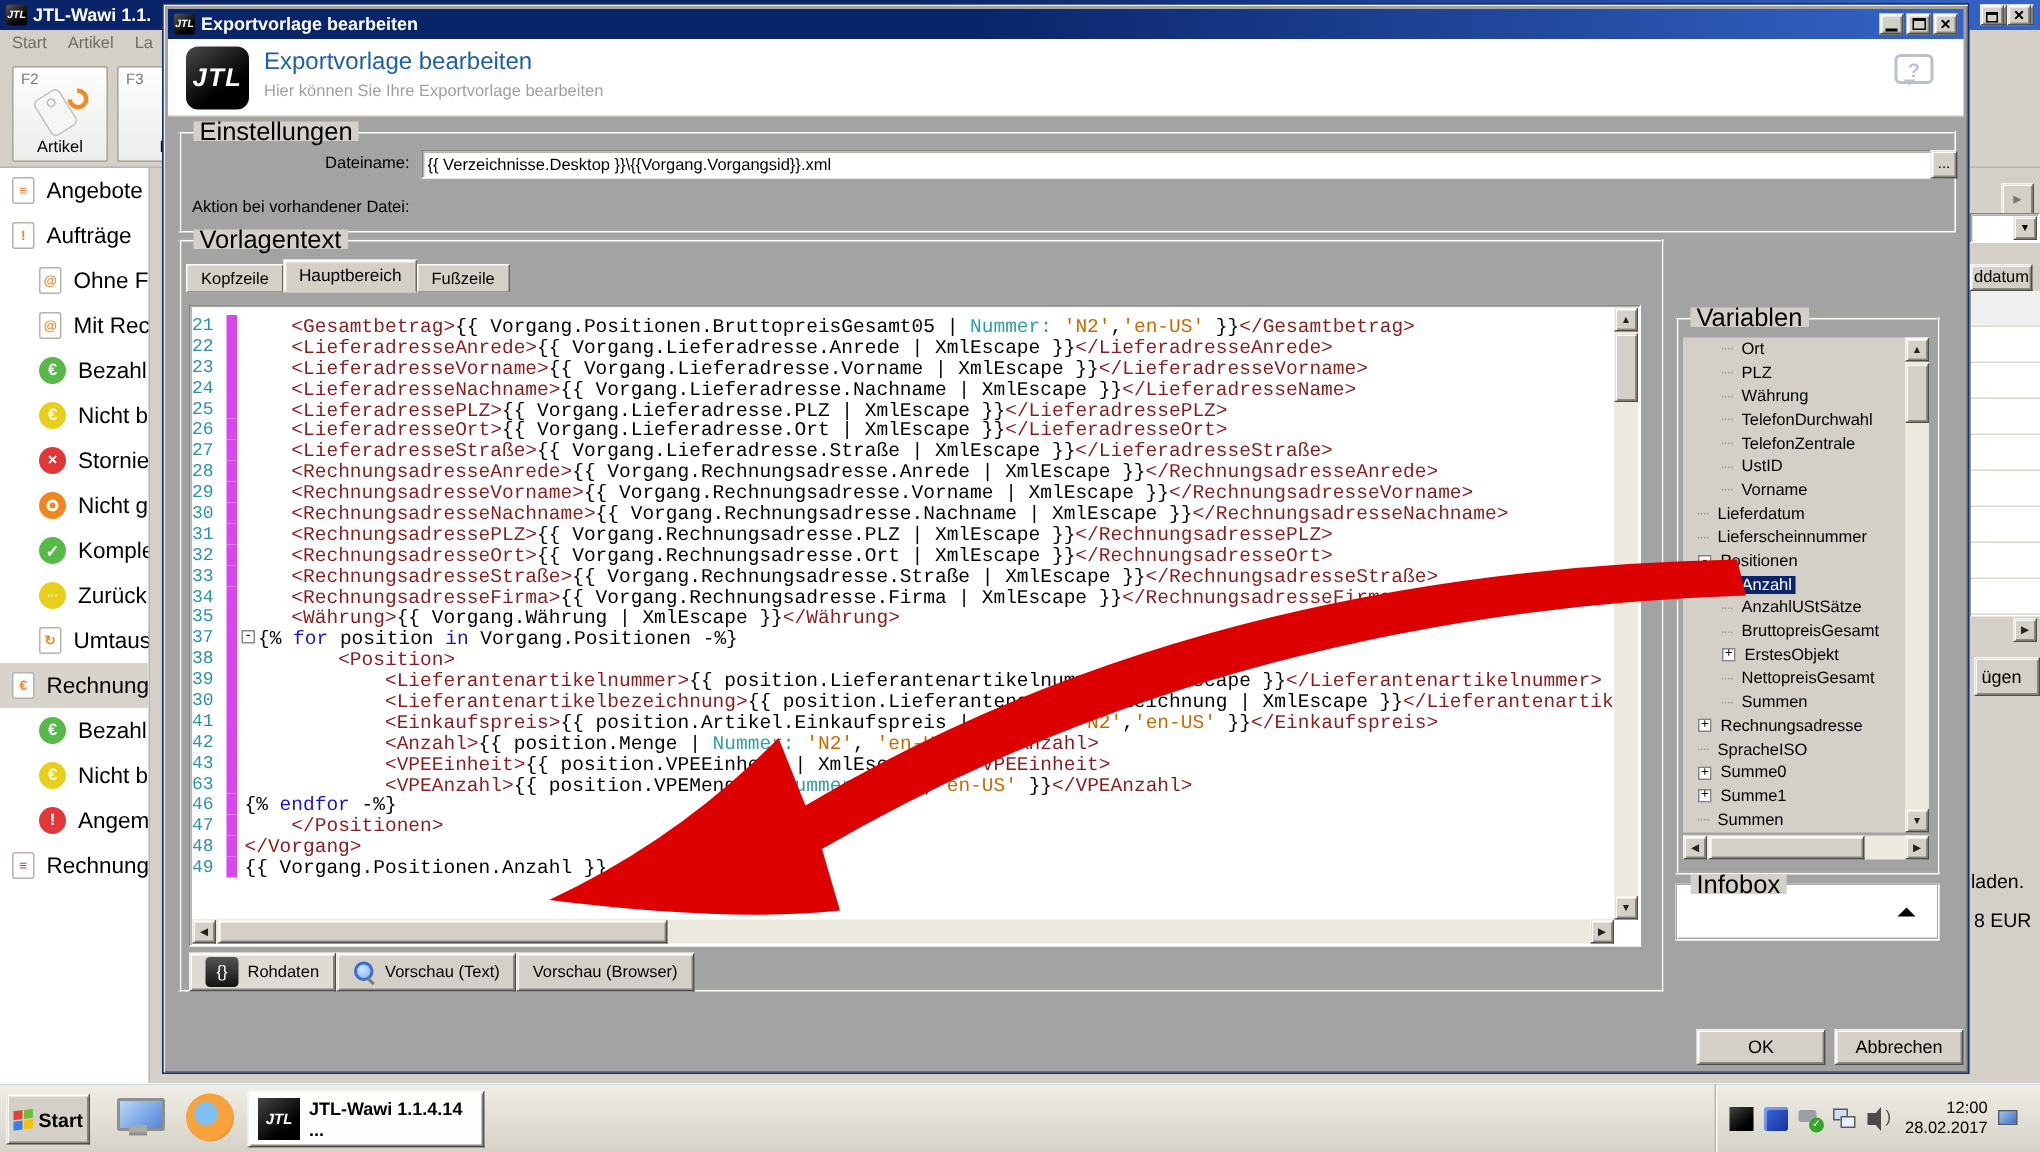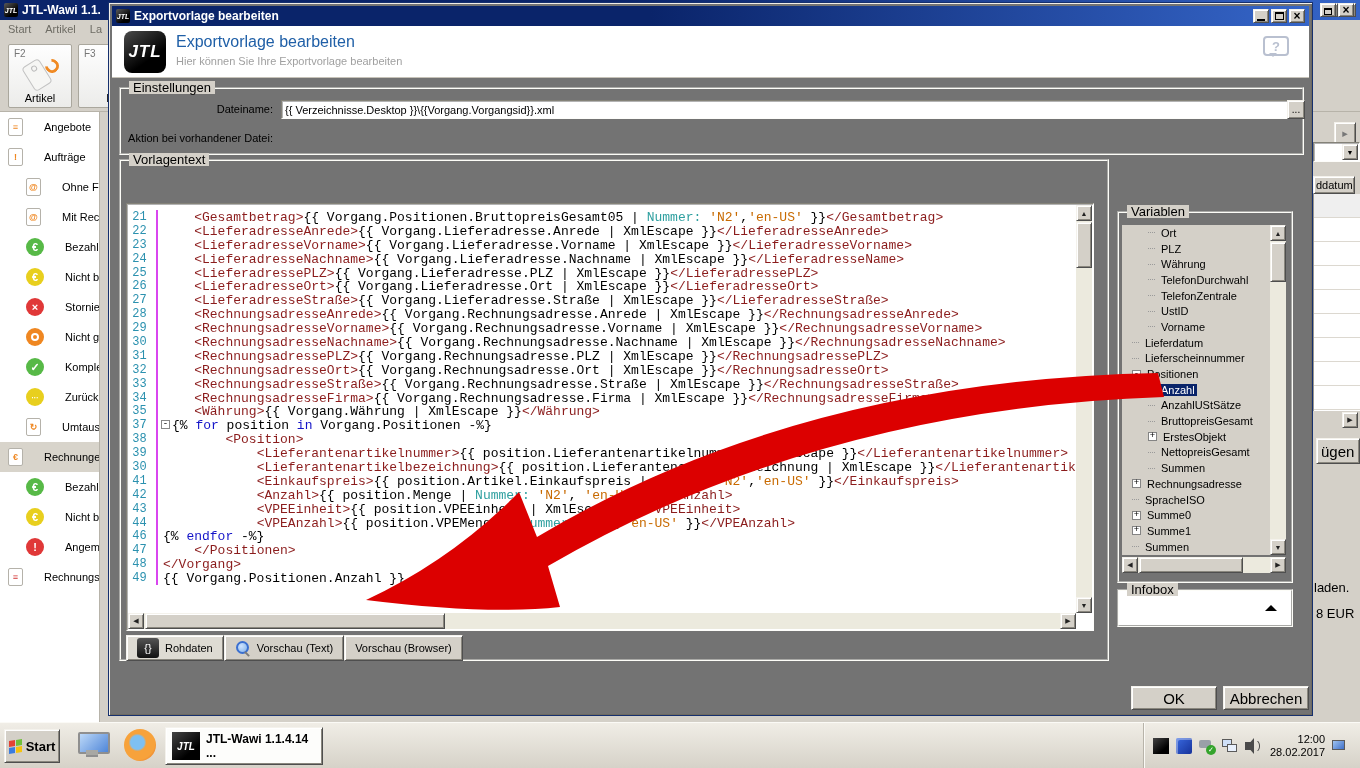--- a/index.html
+++ b/index.html
@@ -3,21 +3,21 @@
 <meta charset="utf-8">
 <style>
 *{margin:0;padding:0;box-sizing:border-box}
 html,body{width:1360px;height:768px;overflow:hidden}
 body{font-family:"Liberation Sans",sans-serif;font-size:11px;color:#000;background:#3a6ea5}
 #screen{position:relative;width:1360px;height:768px;overflow:hidden;background:#3a6ea5}
 .abs{position:absolute}
 .btn3d{background:#d4d0c8;border:1px solid;border-color:#f4f2ec #4e4e4e #4e4e4e #f4f2ec;box-shadow:inset 1px 1px 0 #fff,inset -1px -1px 0 #8a877e}
 .sunken{background:#fff;border:1px solid;border-color:#848278 #fdfdfa #fdfdfa #848278;box-shadow:inset 1px 1px 0 rgba(64,64,64,.4)}
 .groupbox{border:2px groove #fdfdf8}
-.legend{position:absolute;top:-8px;left:8px;background:#d4d0c8;padding:0 4px;line-height:13px;font-size:13px}
+.legend{position:absolute;top:-8px;left:8px;background:#d4d0c8;padding:0 4px;line-height:13px;font-size:17px}
 .tbar{background:linear-gradient(90deg,var(--titlebar1,#0a246a) 0%,var(--titlebar1,#0a246a) 45%,var(--titlebar2,#3565c8) 100%);display:flex;align-items:center;color:#fff;font-weight:bold;font-size:12px;padding:0 2px}
 .tb-ic{width:14px;height:14px;background:linear-gradient(140deg,#5a5a5a,#000 70%);color:#fff;font-size:7px;font-weight:bold;font-style:italic;display:flex;align-items:center;justify-content:center;border-radius:2px;margin:0 4px 0 2px;flex:none}
 .tbbtns{margin-left:auto;display:flex;gap:2px;padding-right:2px}
 .tbb{width:16px;height:14px;display:flex;align-items:center;justify-content:center}
 .g-min{width:8px;height:2px;background:#000;margin-top:7px}
 .g-max{width:9px;height:8px;border:1px solid #000;border-top-width:2px}
 .g-restore{width:8px;height:7px;border:1px solid #000;border-top-width:2px;margin-top:2px}
 .g-close{font-size:12px;line-height:10px;font-weight:bold;color:#000;font-family:"Liberation Sans",sans-serif}
 
 #mainwin{left:0;top:0;width:1360px;height:722px;background:#d4d0c8;z-index:1}
@@ -27,50 +27,50 @@
 .toolbtn{position:absolute;top:6px;width:64px;height:64px;background:linear-gradient(#fefefe,#ececea);border:1px solid #aaa79d;border-radius:2px}
 .toolbtn .key{position:absolute;left:5px;top:3px;color:#777;font-size:10px}
 .toolbtn .tlabel{position:absolute;bottom:3px;width:100%;text-align:center;font-size:11px}
 .tagicon{position:absolute;left:18px;top:16px;width:20px;height:28px;background:#f6f6f4;border:1px solid #c2c2c2;border-radius:4px;transform:rotate(-32deg)}
 .tagicon::before{content:"";position:absolute;left:7px;top:3px;width:4px;height:4px;border-radius:50%;border:1px solid #bbb}
 .tagring{position:absolute;left:36px;top:14px;width:14px;height:14px;border:3px solid #f08a24;border-left-color:transparent;border-radius:50%;transform:rotate(40deg)}
 #sidebar{left:0;top:112px;width:100px;height:610px;background:#fff;border-right:1px solid #b7b3a9;overflow:hidden}
 .sb-row{position:relative;height:30px;display:flex;align-items:center;white-space:nowrap;overflow:hidden}
 .sb-row.lvl0{padding-left:8px}.sb-row.lvl1{padding-left:26px}
 .sb-row.sel{background:#d8d4cb}
-.sb-label{margin-left:21px;font-size:11px}
+.sb-label{margin-left:8px;font-size:15px}
 .ci{width:18px;height:18px;border-radius:50%;color:#fff;font-weight:bold;display:flex;align-items:center;justify-content:center;font-size:11px;flex:none}
 .ring{width:8px;height:8px;border:2px solid #fff;border-radius:50%}
 .di{width:15px;height:18px;background:#fff;border:1px solid #b5b2aa;border-radius:2px;flex:none;display:flex;align-items:center;justify-content:center;font-weight:bold;font-size:9px}
 
 .trow{height:24px;border-bottom:1px solid #dcd8d0;background:#fff}
 .trow0{background:#efefef}
 
-#dialog{left:108px;top:2px;width:1205px;height:714px;background:#737373;border:1px solid #16306e;box-shadow:inset 1px 1px 0 #f2efe8,inset -1px -1px 0 #6e6a60;z-index:10}
+#dialog{left:108px;top:2px;width:1205px;height:714px;background:#a3a3a3;border:1px solid #16306e;box-shadow:inset 1px 1px 0 #f2efe8,inset -1px -1px 0 #6e6a60;z-index:10}
 #dlg-title{left:3px;top:3px;width:1197px;height:20px}
 #dlg-header{left:3px;top:23px;width:1197px;height:52px;background:#fff;border-bottom:1px solid #c6c2b8}
 #dlg-logo{left:12px;top:5px;width:42px;height:42px;background:linear-gradient(145deg,#4a4a4a,#000 65%);border-radius:8px;color:#fff;display:flex;align-items:center;justify-content:center;font-weight:bold;font-style:italic;font-size:17px;letter-spacing:1px}
 #dlg-htitle{left:64px;top:7px;font-size:16px;color:var(--headertitle,#1f5fa7)}
 #dlg-hsub{left:64px;top:29px;font-size:11px;color:#a0a0a0}
 #helpicon{right:20px;top:10px;width:26px;height:20px;border:2px solid #b9c0d0;border-radius:4px;color:#b9c0d0;font-weight:bold;font-size:13px;display:flex;align-items:center;justify-content:center}
 #helpicon::after{content:"";position:absolute;left:4px;bottom:-7px;border:4px solid transparent;border-top-color:#b9c0d0}
 #gb-settings{left:10px;top:84px;width:1185px;height:68px}
 #gb-settings .flabel{position:absolute;left:0;width:152px;text-align:right}
 #fn-input{position:absolute;left:160px;top:11px;width:1014px;height:19px;font-family:"Liberation Sans",sans-serif;font-size:11px;padding:0 3px;outline:none}
 #browse-btn{position:absolute;left:1166px;top:11px;width:18px;height:19px;font-size:10px;text-align:center;line-height:17px}
 #action-select{position:absolute;left:160px;top:40px;width:1034px;height:19px;display:flex;align-items:center;padding-left:3px}
 .dd-arrow{position:absolute;right:1px;top:1px;bottom:1px;width:16px;display:flex;align-items:center;justify-content:center;font-size:7px}
 #gb-template{left:10px;top:156px;width:990px;height:502px}
 #tabs{position:absolute;left:3px;top:12px;display:flex;align-items:flex-end;height:22px}
 .tab{height:19px;padding:0 9px;display:flex;align-items:center;background:#d4d0c8;border:1px solid;border-color:#fff #6e6a60 #9a968c #fff;font-size:11px}
 .tab.active{height:22px;border-bottom-color:#d4d0c8;font-size:11.5px;z-index:2;box-shadow:inset 1px 1px 0 #f6f4ee}
 #editor{position:absolute;left:5px;top:42px;width:968px;height:428px}
 #editor-lines{position:absolute;left:1px;top:1px;right:17px;bottom:17px;overflow:hidden;background:#fff;font-family:"Liberation Mono",monospace;font-size:13px;padding-top:5px}
 .cl{display:flex;height:13.9px;align-items:flex-start}
-.ln{flex:0 0 30px;text-align:center;padding-right:5px;color:var(--linenum,#2b91af);border-right:2px solid #d946ef;margin-right:5px;font-size:12px;height:13.9px}
+.ln{flex:0 0 30px;text-align:left;padding-right:5px;color:var(--linenum,#2b91af);border-right:7px solid #d946ef;margin-right:5px;font-size:12px;height:13.9px}
 .fold{flex:0 0 9px;height:9px;border:1px solid #888;margin:2px 2px 0 -2px;font-size:9px;line-height:6px;text-align:center;background:#fff}
 .code{white-space:pre}
 .tg{color:var(--tag,#8b1c1c)}.st{color:var(--string,#c86a00)}.fl{color:var(--filter,#2fa0a0)}.kw{color:var(--keyword,#1414c8)}
 .vscroll{position:absolute;width:16px;background:#eceade}
 .hscroll{position:absolute;height:16px;background:#eceade}
 .sbtn{position:absolute;width:16px;height:16px;font-size:7px;display:flex;align-items:center;justify-content:center;color:#222}
 .thumb{position:absolute}
 #btabs{position:absolute;left:5px;top:474px;display:flex}
 .btab{height:26px;display:flex;align-items:center;padding:0 10px;gap:6px;font-size:11px}
 .btab.active{background:#dedbd3}
@@ -81,21 +81,21 @@
 #gb-vars{left:1008px;top:208px;width:176px;height:372px}
 #var-tree{position:absolute;left:3px;top:12px;width:148px;height:330px;overflow:hidden;background:#d4d0c8}
 .tv-row{height:15.7px;display:flex;align-items:center;white-space:nowrap;font-size:11px}
 .tv-row.lvl2{padding-left:10px}.tv-row.lvl3{padding-left:26px}
 .exp{width:9px;height:9px;border:1px solid #848484;background:#fff;font-size:9px;line-height:7px;text-align:center;margin-right:4px;flex:none;font-family:"Liberation Mono",monospace}
 .dash{width:7px;border-top:1px dotted #9a9a9a;margin-right:4px;flex:none}
 .tv-label{padding:0 2px}
 .tv-label.sel{background:var(--selection,#0a246a);color:#fff}
 #gb-info{left:1008px;top:586px;width:176px;height:38px;background:#fff}
 #info-tri{position:absolute;right:14px;top:14px;width:0;height:0;border:6px solid transparent;border-bottom-color:#000;border-top-width:0}
-.pushbtn{display:flex;align-items:center;justify-content:center;font-size:15px}
+.pushbtn{display:flex;align-items:center;justify-content:center;font-size:12px}
 
 #taskbar{left:0;top:722px;width:1360px;height:46px;background:linear-gradient(#f0ede6,#d6d2c8);border-top:1px solid #fbfaf6;z-index:50}
 #startbtn{left:4px;top:6px;width:56px;height:34px;display:flex;align-items:center;justify-content:center;gap:4px;font-weight:bold;font-size:13px}
 .flag{display:grid;grid-template-columns:6px 6px;grid-template-rows:6px 6px;gap:1px;transform:skewY(-8deg)}
 .flag span:nth-child(1){background:#e34234}.flag span:nth-child(2){background:#6fbf3a}
 .flag span:nth-child(3){background:#3b7de0}.flag span:nth-child(4){background:#f4c20d}
 .monitor{position:relative;width:28px;height:24px}
 .monitor::before{content:"";position:absolute;left:0;top:0;width:28px;height:18px;border:2px solid #8f8f8f;border-radius:2px;background:linear-gradient(135deg,#bcd8f8,#4f86d8)}
 .monitor::after{content:"";position:absolute;left:8px;top:18px;width:12px;height:5px;background:#a8a8a4;box-shadow:0 2px 0 #8f8f8f}
 #fficon{width:32px;height:32px;border-radius:50%;background:radial-gradient(circle at 42% 42%,#7ec0f2 0 26%,#f7a23b 34% 66%,#d9531e 100%)}
@@ -283,20 +283,25 @@
     <div id="gb-settings" class="abs groupbox">
       <span class="legend">Einstellungen</span>
       <span class="flabel" style="top:14px">Dateiname:</span>
       <input id="fn-input" class="sunken" value="{{ Verzeichnisse.Desktop }}\{{Vorgang.Vorgangsid}}.xml" style="">
       <div id="browse-btn" class="btn3d">...</div>
       <span class="flabel" style="top:43px">Aktion bei vorhandener Datei:</span>
     </div>
 
     <div id="gb-template" class="abs groupbox">
       <span class="legend">Vorlagentext</span>
+      <div id="tabs">
+          <div class="tab">Kopfzeile</div>
+          <div class="tab active">Hauptbereich</div>
+          <div class="tab">Fußzeile</div>
+        </div>
       <div id="editor" class="sunken">
         <div id="editor-lines">
             <div class="cl">
               <span class="ln">21</span>
               <span class="code">    <span class="tg">&lt;Gesamtbetrag&gt;</span>{{ Vorgang.Positionen.BruttopreisGesamt05 | <span class="fl">Nummer:</span> <span class="st">'N2'</span>,<span class="st">'en-US'</span> }}<span class="tg">&lt;/Gesamtbetrag&gt;</span></span>
             </div>
             <div class="cl">
               <span class="ln">22</span>
               <span class="code">    <span class="tg">&lt;LieferadresseAnrede&gt;</span>{{ Vorgang.Lieferadresse.Anrede | XmlEscape }}<span class="tg">&lt;/LieferadresseAnrede&gt;</span></span>
             </div>
@@ -375,21 +380,21 @@
             </div>
             <div class="cl">
               <span class="ln">42</span>
               <span class="code">            <span class="tg">&lt;Anzahl&gt;</span>{{ position.Menge | <span class="fl">Nummer:</span> <span class="st">'N2'</span>, <span class="st">'en-US'</span> }}<span class="tg">&lt;/Anzahl&gt;</span></span>
             </div>
             <div class="cl">
               <span class="ln">43</span>
               <span class="code">            <span class="tg">&lt;VPEEinheit&gt;</span>{{ position.VPEEinheit | XmlEscape }}<span class="tg">&lt;/VPEEinheit&gt;</span></span>
             </div>
             <div class="cl">
-              <span class="ln">44</span>
+              <span class="ln">63</span>
               <span class="code">            <span class="tg">&lt;VPEAnzahl&gt;</span>{{ position.VPEMenge | <span class="fl">Nummer:</span> <span class="st">'N2'</span>,<span class="st">'en-US'</span> }}<span class="tg">&lt;/VPEAnzahl&gt;</span></span>
             </div>
             <div class="cl">
               <span class="ln">46</span>
               <span class="code">{% <span class="kw">endfor</span> -%}</span>
             </div>
             <div class="cl">
               <span class="ln">47</span>
               <span class="code">    <span class="tg">&lt;/Positionen&gt;</span></span>
             </div>

